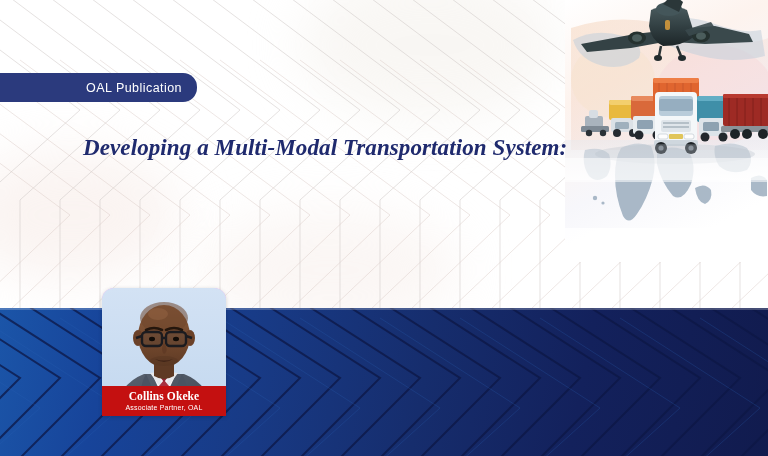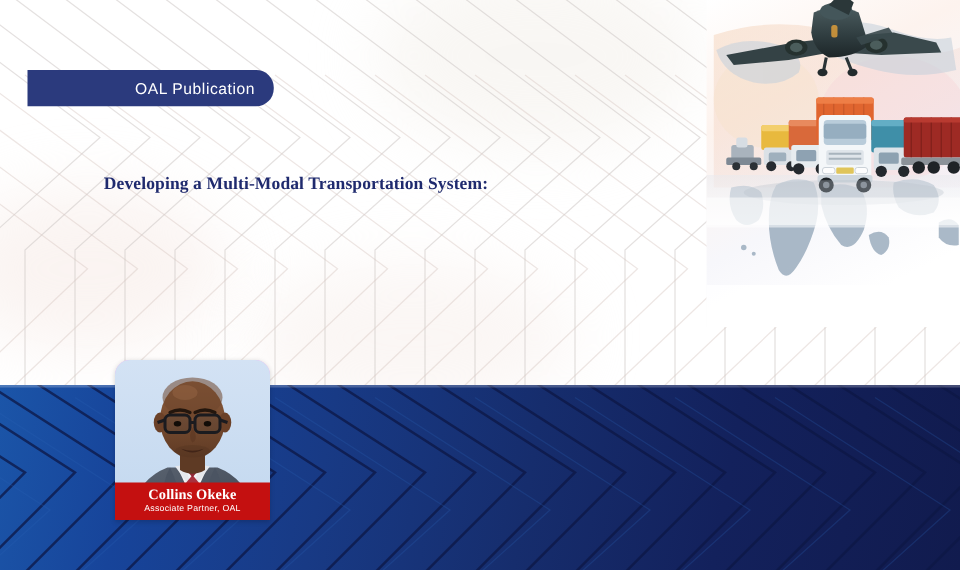--- a/index.html
+++ b/index.html
@@ -9,44 +9,44 @@
 
   
   .top-area{position:absolute;left:0;top:0;width:768px;height:310px;overflow:hidden;background:#ffffff;}
   .chev-light{position:absolute;left:0;top:0;width:768px;height:310px;}
   .tint{position:absolute;border-radius:50%;filter:blur(26px);opacity:.5;}
   .tint-a{left:-40px;top:150px;width:220px;height:130px;background:#f6e9e4;}
   .tint-b{left:300px;top:-30px;width:260px;height:150px;background:#f3efe9;}
   .tint-c{left:200px;top:210px;width:260px;height:120px;background:#f7eeea;}
 
   
-  .badge{position:absolute;left:0;top:56px;width:197px;height:29px;
+  .badge{position:absolute;left:0;top:73px;width:197px;height:29px;
          background:#2b3a7d;border-top-right-radius:14px;border-bottom-right-radius:14px;
-         display:flex;align-items:center;justify-content:flex-end;box-sizing:border-box;padding-right:15px;margin-left:22px;}
+         display:flex;align-items:center;justify-content:flex-end;box-sizing:border-box;padding-right:15px;}
   .badge-label{color:#ffffff;font-size:12.5px;letter-spacing:.45px;font-family:"Liberation Sans",sans-serif;font-weight:400;}
 
   
   .title{position:absolute;left:83px;top:134px;width:470px;
-         font-family:"Liberation Serif",serif;font-weight:700;font-size:14px;
-         line-height:28px;color:#1f2a6e;letter-spacing:.1px;}
+         font-family:"Liberation Serif",serif;font-weight:700;font-size:23px;
+         line-height:28px;color:#1f2a6e;letter-spacing:.1px;font-style:italic;}
   .title .t-line{display:block;white-space:nowrap;}
   .title .colon{color:#1f2a6e;font-weight:700;}
 
   
   .hero{position:absolute;left:565px;top:0;width:203px;height:262px;overflow:hidden;}
   .hero svg{display:block;}
 
   
   .bottom-band{position:absolute;left:0;top:308px;width:768px;height:148px;overflow:hidden;
     background:linear-gradient(100deg,#1b55a8 0%,#17449a 14%,#183a85 34%,#162d6d 55%,#13215c 75%,#111b4e 100%);}
   .chev-dark{position:absolute;left:0;top:0;width:768px;height:148px;}
   .band-topline{position:absolute;left:0;top:308px;width:768px;height:2px;background:rgba(255,255,255,.22);}
 
   
-  .speaker-card{position:absolute;left:92px;top:288px;width:124px;height:128px;
+  .speaker-card{position:absolute;left:102px;top:288px;width:124px;height:128px;
         border-top-left-radius:12px;border-top-right-radius:12px;overflow:hidden;
         background:#f0abfc;box-shadow:0 1px 4px rgba(0,0,0,.18);}
   .photo{position:absolute;left:0;top:0;width:124px;height:128px;}
   .name-band{position:absolute;left:0;bottom:0;width:124px;height:30px;background:#c41010;
              display:flex;flex-direction:column;align-items:center;justify-content:center;}
   .sp-name{color:#ffffff;font-family:"Liberation Serif",serif;font-weight:700;font-size:11.5px;line-height:13px;letter-spacing:.1px;}
   .sp-role{color:#ffffff;font-family:"Liberation Sans",sans-serif;font-weight:400;font-size:7px;line-height:10px;letter-spacing:.2px;}
 </style>
 </head>
 <body>

